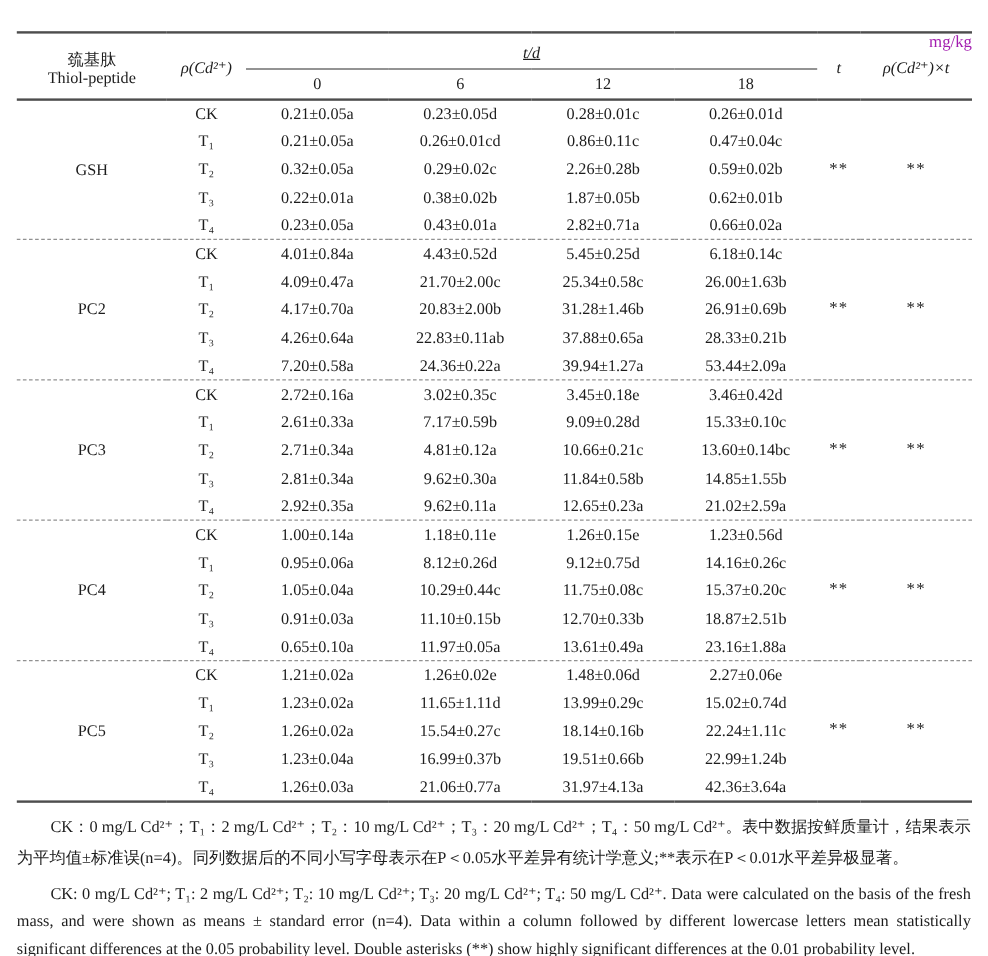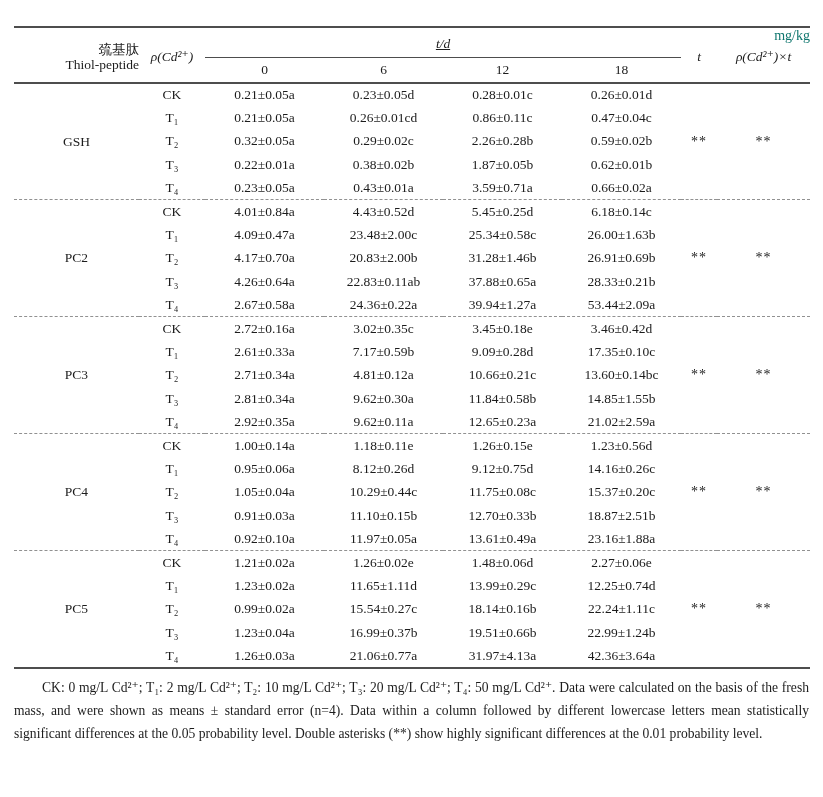--- a/index.html
+++ b/index.html
@@ -8,21 +8,21 @@
     width: 823px; height: 797px;
     background: #ffffff;
     color: #1c1c1c;
     font-family: "Liberation Serif", "DejaVu Serif", serif;
     overflow: hidden;
   }
   .page { position: relative; width: 823px; height: 797px; }
 
   .unit {
     position: absolute; top: 2px; right: 13px;
-    font-size: 14px; color: #0f766e;
+    font-size: 14px; color: #a21caf;
   }
 
   table.data {
     margin: 26px 14px 0 14px;
     width: 795px;
     border-collapse: collapse;
     table-layout: fixed;
     border-top: 2px solid #4d4d4d;
     border-bottom: 2px solid #4d4d4d;
     font-size: 13.5px;
@@ -36,21 +36,21 @@
   thead th {
     font-weight: normal;
     text-align: center;
     vertical-align: middle;
     padding: 0;
   }
   thead tr.h1 th { height: 30px; padding-top: 3px; }
   thead tr.h2 th { height: 26px; }
   th.ital { font-style: italic; }
   th.spanner { border-bottom: 1.5px solid #4d4d4d; text-decoration: underline; }
-  .thiol-head { line-height: 15px; padding-top: 2px; text-align: right; }
+  .thiol-head { line-height: 15px; padding-top: 2px; }
 
   tbody tr:first-child td { border-top: 2px solid #4d4d4d; }
   tbody td {
     text-align: center;
     vertical-align: middle;
     height: 23.4px;
     padding: 0;
     font-size: 13.5px;
     white-space: nowrap;
   }
@@ -132,77 +132,77 @@
           <td>T₃</td>
           <td>0.22±0.01a</td>
           <td>0.38±0.02b</td>
           <td>1.87±0.05b</td>
           <td>0.62±0.01b</td>
         </tr>
         <tr>
           <td>T₄</td>
           <td>0.23±0.05a</td>
           <td>0.43±0.01a</td>
-          <td>3.59±0.71a</td>
+          <td>2.82±0.71a</td>
           <td>0.66±0.02a</td>
         </tr>
         <tr class="group-start">
           <td rowspan="5">PC2</td>
           <td>CK</td>
           <td>4.01±0.84a</td>
           <td>4.43±0.52d</td>
           <td>5.45±0.25d</td>
           <td>6.18±0.14c</td>
           <td rowspan="5" class="sig">**</td>
           <td rowspan="5" class="sig">**</td>
         </tr>
         <tr>
           <td>T₁</td>
           <td>4.09±0.47a</td>
-          <td>23.48±2.00c</td>
+          <td>21.70±2.00c</td>
           <td>25.34±0.58c</td>
           <td>26.00±1.63b</td>
         </tr>
         <tr>
           <td>T₂</td>
           <td>4.17±0.70a</td>
           <td>20.83±2.00b</td>
           <td>31.28±1.46b</td>
           <td>26.91±0.69b</td>
         </tr>
         <tr>
           <td>T₃</td>
           <td>4.26±0.64a</td>
           <td>22.83±0.11ab</td>
           <td>37.88±0.65a</td>
           <td>28.33±0.21b</td>
         </tr>
         <tr>
           <td>T₄</td>
-          <td>2.67±0.58a</td>
+          <td>7.20±0.58a</td>
           <td>24.36±0.22a</td>
           <td>39.94±1.27a</td>
           <td>53.44±2.09a</td>
         </tr>
         <tr class="group-start">
           <td rowspan="5">PC3</td>
           <td>CK</td>
           <td>2.72±0.16a</td>
           <td>3.02±0.35c</td>
           <td>3.45±0.18e</td>
           <td>3.46±0.42d</td>
           <td rowspan="5" class="sig">**</td>
           <td rowspan="5" class="sig">**</td>
         </tr>
         <tr>
           <td>T₁</td>
           <td>2.61±0.33a</td>
           <td>7.17±0.59b</td>
           <td>9.09±0.28d</td>
-          <td>17.35±0.10c</td>
+          <td>15.33±0.10c</td>
         </tr>
         <tr>
           <td>T₂</td>
           <td>2.71±0.34a</td>
           <td>4.81±0.12a</td>
           <td>10.66±0.21c</td>
           <td>13.60±0.14bc</td>
         </tr>
         <tr>
           <td>T₃</td>
@@ -244,45 +244,45 @@
         </tr>
         <tr>
           <td>T₃</td>
           <td>0.91±0.03a</td>
           <td>11.10±0.15b</td>
           <td>12.70±0.33b</td>
           <td>18.87±2.51b</td>
         </tr>
         <tr>
           <td>T₄</td>
-          <td>0.92±0.10a</td>
+          <td>0.65±0.10a</td>
           <td>11.97±0.05a</td>
           <td>13.61±0.49a</td>
           <td>23.16±1.88a</td>
         </tr>
         <tr class="group-start">
           <td rowspan="5">PC5</td>
           <td>CK</td>
           <td>1.21±0.02a</td>
           <td>1.26±0.02e</td>
           <td>1.48±0.06d</td>
           <td>2.27±0.06e</td>
           <td rowspan="5" class="sig">**</td>
           <td rowspan="5" class="sig">**</td>
         </tr>
         <tr>
           <td>T₁</td>
           <td>1.23±0.02a</td>
           <td>11.65±1.11d</td>
           <td>13.99±0.29c</td>
-          <td>12.25±0.74d</td>
-        </tr>
-        <tr>
-          <td>T₂</td>
-          <td>0.99±0.02a</td>
+          <td>15.02±0.74d</td>
+        </tr>
+        <tr>
+          <td>T₂</td>
+          <td>1.26±0.02a</td>
           <td>15.54±0.27c</td>
           <td>18.14±0.16b</td>
           <td>22.24±1.11c</td>
         </tr>
         <tr>
           <td>T₃</td>
           <td>1.23±0.04a</td>
           <td>16.99±0.37b</td>
           <td>19.51±0.66b</td>
           <td>22.99±1.24b</td>
@@ -291,16 +291,17 @@
           <td>T₄</td>
           <td>1.26±0.03a</td>
           <td>21.06±0.77a</td>
           <td>31.97±4.13a</td>
           <td>42.36±3.64a</td>
         </tr>
       </tbody>
   </table>
 
   <div class="footnotes">
+    <p class="fn fn-zh">CK：0 mg/L Cd²⁺；T₁：2 mg/L Cd²⁺；T₂：10 mg/L Cd²⁺；T₃：20 mg/L Cd²⁺；T₄：50 mg/L Cd²⁺。表中数据按鲜质量计，结果表示为平均值±标准误(n=4)。同列数据后的不同小写字母表示在P＜0.05水平差异有统计学意义;**表示在P＜0.01水平差异极显著。</p>
     <p class="fn fn-en">CK: 0 mg/L Cd²⁺; T₁: 2 mg/L Cd²⁺; T₂: 10 mg/L Cd²⁺; T₃: 20 mg/L Cd²⁺; T₄: 50 mg/L Cd²⁺. Data were calculated on the basis of the fresh mass, and were shown as means ± standard error (n=4). Data within a column followed by different lowercase letters mean statistically significant differences at the 0.05 probability level. Double asterisks (**) show highly significant differences at the 0.01 probability level.</p>
   </div>
 
 </div>
 
 </body></html>

